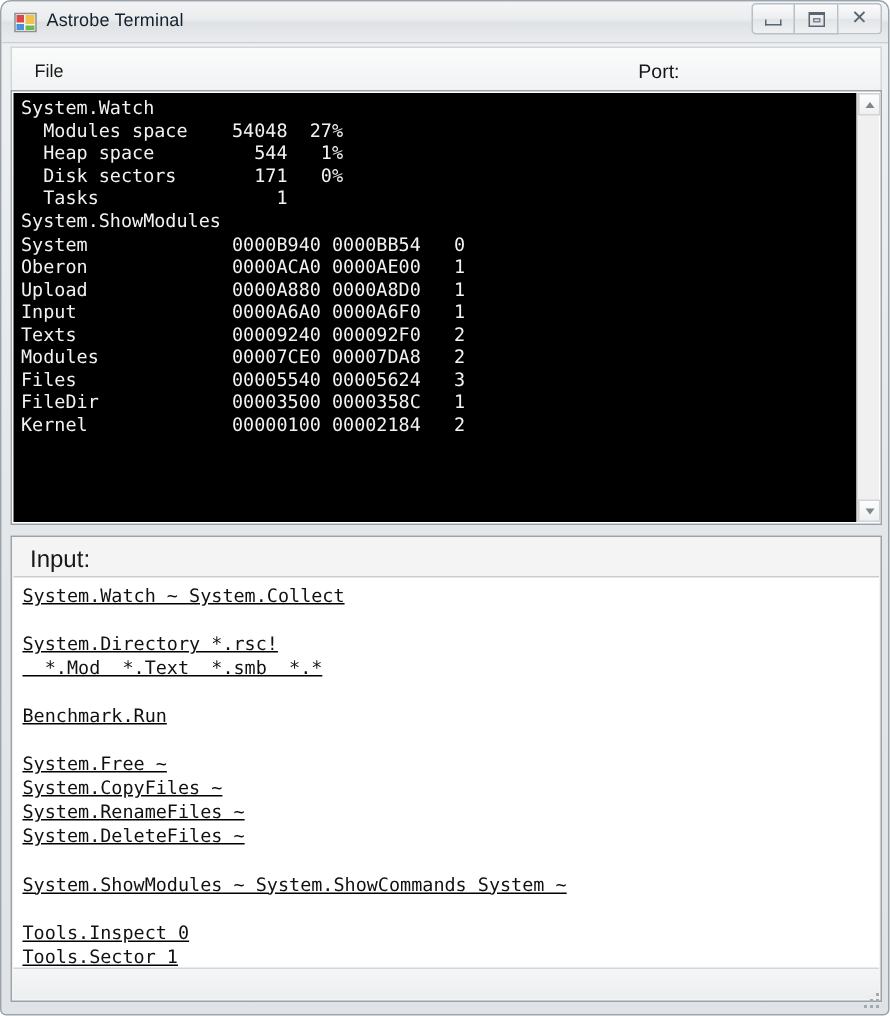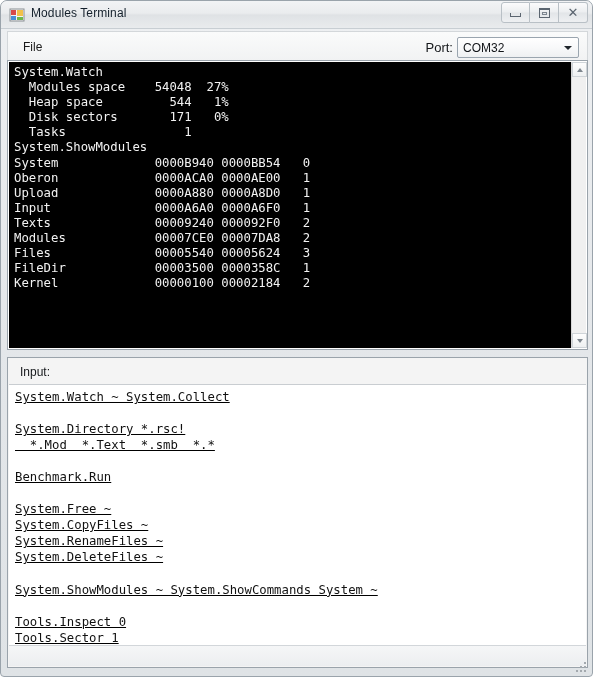--- a/index.html
+++ b/index.html
@@ -205,21 +205,21 @@
   .input-wrap {
     position: absolute;
     left: 0; top: 328px;
     width: 100%; height: 311px;
     border: 1px solid #9aa3ab;
     background: #f4f4f4;
   }
   .input-label {
     position: absolute;
     left: 12px; top: 7px;
-    font-size: 12px;
+    font-size: 16px;
     color: #15181b;
   }
   .input-area {
     position: absolute;
     left: 1px; top: 26px;
     width: 577px; height: 262px;
     background: #ffffff;
     border-top: 1px solid #c9cdd1;
     overflow: hidden;
     text-decoration: underline;
@@ -262,46 +262,40 @@
   <div class="titlebar">
     <span class="app-icon">
       <svg width="16" height="16" viewBox="0 0 16 16">
         <rect x="1" y="2" width="14" height="12" fill="#f3f3f3" stroke="#8a8f94" stroke-width="1"></rect>
         <rect x="2" y="3" width="5" height="5" fill="#d84a4a"></rect>
         <rect x="8" y="3" width="6" height="6" fill="#f2c14a"></rect>
         <rect x="2" y="9" width="5" height="4" fill="#4a8fd8"></rect>
         <rect x="8" y="10" width="6" height="3" fill="#6fb84a"></rect>
       </svg>
     </span>
-    <span class="title-text">Modules Terminal</span>
+    <span class="title-text">Astrobe Terminal</span>
 
     <div class="winbtns">
       <div class="winbtn">
         <span class="glyph-min"></span>
       </div>
       <div class="winbtn">
         <span class="glyph-max"></span>
       </div>
       <div class="winbtn">
         <span class="glyph-close">✕</span>
       </div>
     </div>
   </div>
 
   <div class="client">
 
     <div class="menustrip">
       <span class="menu-item">File</span>
       <span class="port-label">Port:</span>
-      <div class="combo">
-        <span class="combo-value">COM32</span>
-        <span class="combo-arrowbox">
-          <span class="combo-arrow"></span>
-        </span>
-      </div>
     </div>
 
     <div class="term-wrap">
       <div class="term">
         <pre>System.Watch
   Modules space    54048  27%
   Heap space         544   1%
   Disk sectors       171   0%
   Tasks                1
 System.ShowModules

